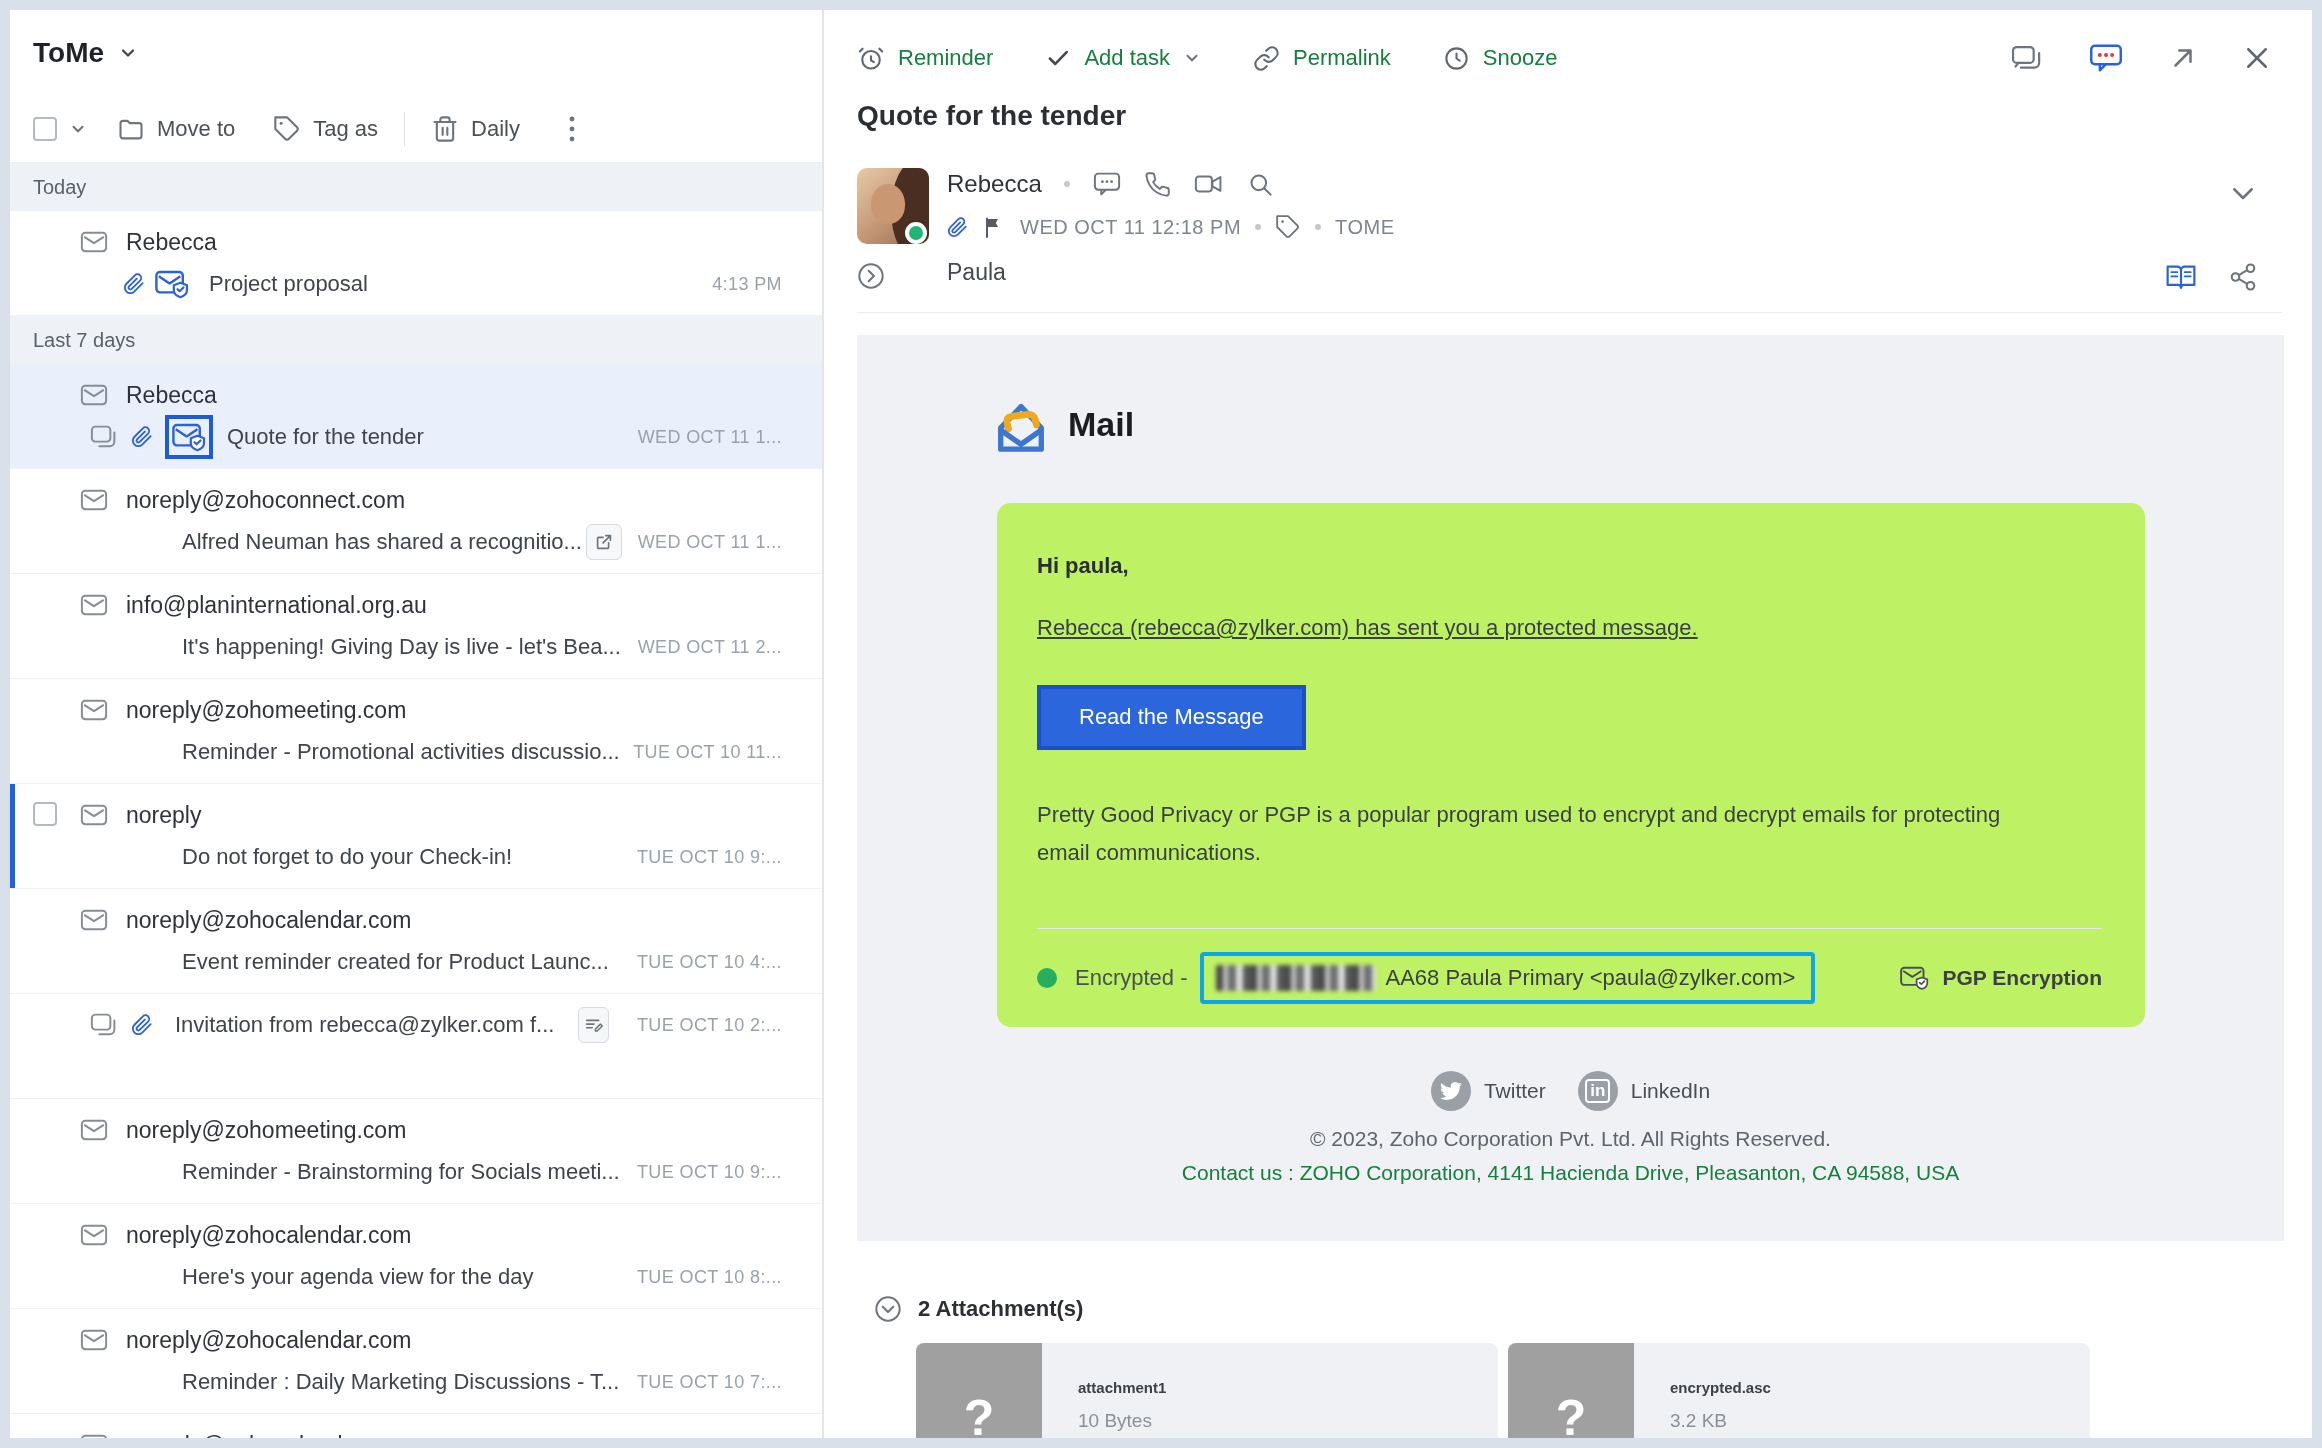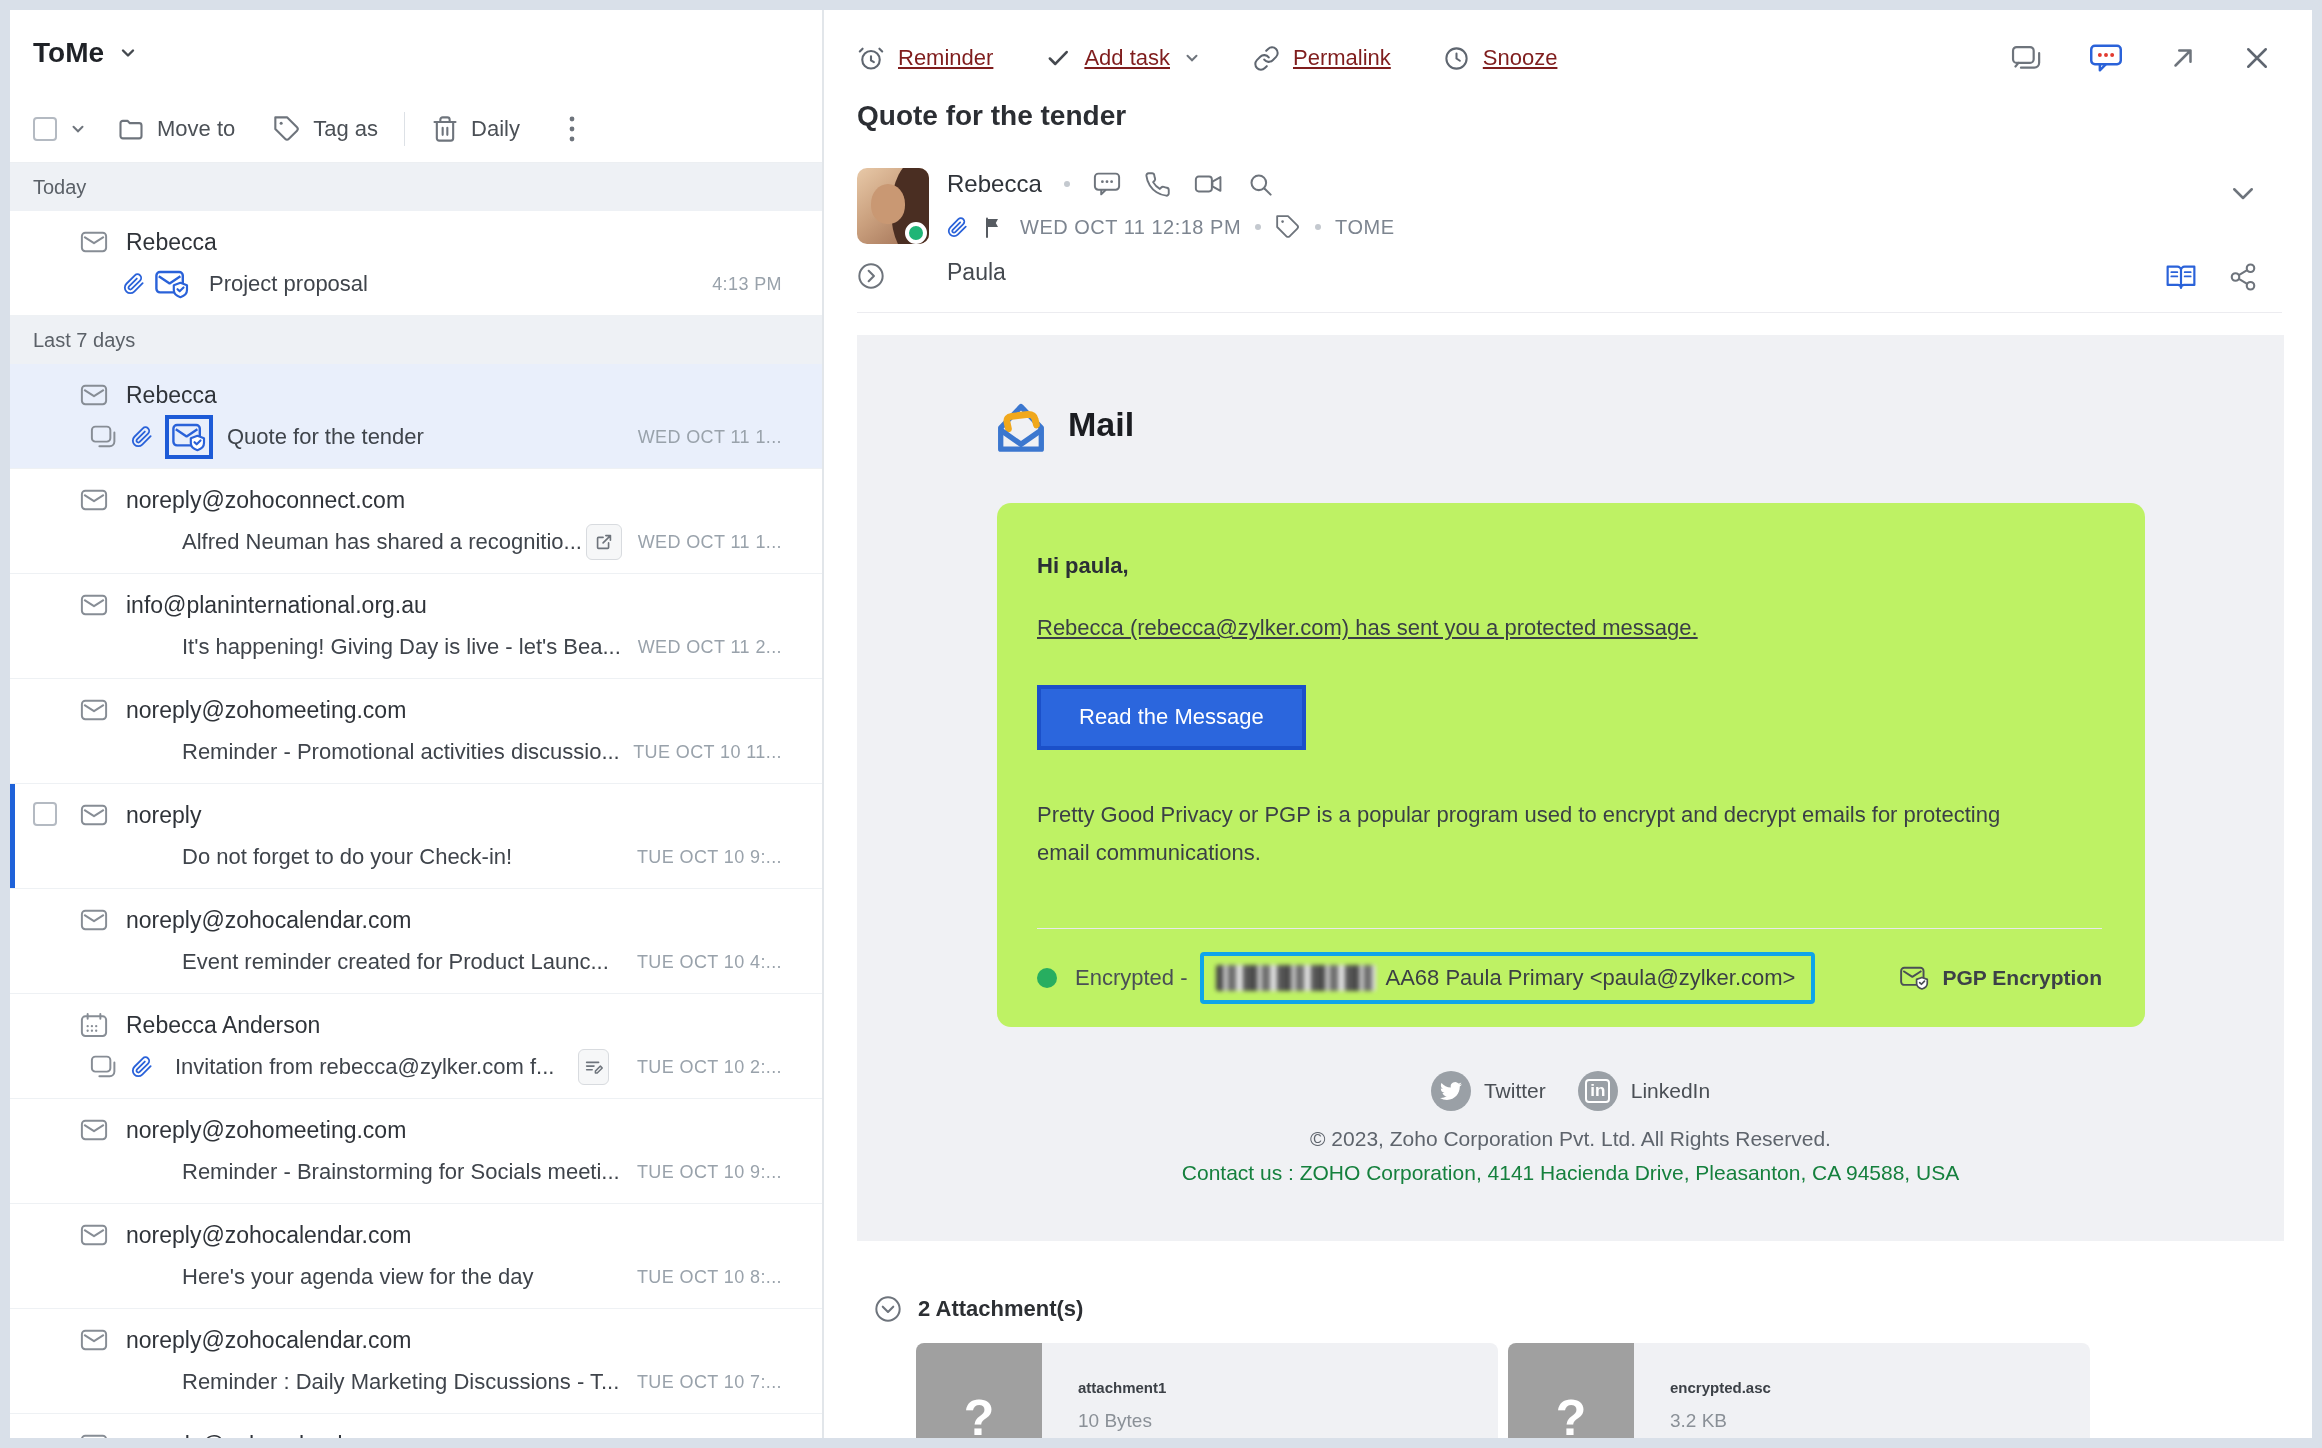--- a/index.html
+++ b/index.html
@@ -32,21 +32,21 @@
   .date { font-size:18px; color:#99a2ab; letter-spacing:.4px; white-space:nowrap; }
   .chip { width:36px; height:36px; border:1px solid #d8dbdf; background:#f6f7f8; border-radius:6px;
     display:flex; align-items:center; justify-content:center; margin-right:16px; }
   .focus-box { border:4px solid #1d5bd7; padding:2px; display:flex; align-items:center; justify-content:center; background:#fff0; }
   .unread-bar { position:absolute; left:-1px; top:0; width:6px; height:100%; background:#1f62d9; }
   .row-check { position:absolute; left:23px; top:18px; }
   .ic { display:inline-flex; align-items:center; justify-content:center; flex:none; }
 
   
   .detail-panel { position:absolute; left:816px; top:0; width:1486px; height:1428px; background:#fff; overflow:hidden; }
-  .d-toolbar { display:flex; align-items:center; padding:32px 40px 0 31px; color:#7f1d1d;text-decoration:underline; }
+  .d-toolbar { display:flex; align-items:center; padding:32px 40px 0 31px; color:#15803d; }
   .d-btn { display:flex; align-items:center; gap:13px; font-size:22px; margin-right:52px; }
   .d-right { margin-left:auto; display:flex; align-items:center; gap:44px; }
   .d-subject { font-size:28px; font-weight:bold; color:#2b2e33; padding:26px 0 0 31px; }
   .sender-block { position:relative; margin:34px 40px 0 31px; height:132px; }
   .avatar { position:absolute; left:0; top:2px; width:72px; height:76px; border-radius:10px; overflow:hidden;
     background:linear-gradient(140deg,#e8c9a8 0%,#caa07e 45%,#9c6b50 100%); }
   .avatar::before { content:""; position:absolute; right:-14px; top:-8px; width:52px; height:100px;
     border-radius:50%; background:#4a2e22; }
   .avatar::after { content:""; position:absolute; left:14px; top:16px; width:34px; height:40px;
     border-radius:50% 50% 46% 46%; background:#c99873; }
@@ -325,37 +325,20 @@
         <span class="sender">noreply@zohocalendar.com</span>
       </div>
       <div class="l2">
         <span class="subj noicon">Event reminder created for Product Launc...</span>
         <span class="sp"></span>
         <span class="date">TUE OCT 10 4:...</span>
       </div>
     </div>
 
     <div class="row">
-      <div class="l1">
-        <span class="ic">
-          <svg width="30" height="28" viewBox="0 0 26 24">
-              <rect x="2.5" y="4.5" width="21" height="17" rx="3" fill="none" stroke="#878d95" stroke-width="1.7"></rect>
-              <path d="M7.5 2.5v4M18.5 2.5v4" stroke="#878d95" stroke-width="1.7" stroke-linecap="round"></path>
-              <g fill="#878d95">
-                <circle cx="7.5" cy="13" r="1"></circle>
-                <circle cx="11.2" cy="13" r="1"></circle>
-                <circle cx="14.9" cy="13" r="1"></circle>
-                <circle cx="7.5" cy="17" r="1"></circle>
-                <circle cx="11.2" cy="17" r="1"></circle>
-                <circle cx="14.9" cy="17" r="1"></circle>
-              </g>
-            </svg>
-        </span>
-        <span class="sender">Rebecca Anderson</span>
-      </div>
       <div class="l2 thread-row">
         <span class="ic">
           <svg width="30" height="28" viewBox="0 0 26 24">
               <rect x="2.5" y="3" width="16" height="13" rx="3" fill="none" stroke="#878d95" stroke-width="1.7"></rect>
               <path d="M22 8v8a4 4 0 01-4 4H9" fill="none" stroke="#878d95" stroke-width="1.7" stroke-linecap="round"></path>
             </svg>
         </span>
         <span class="ic">
           <svg width="22" height="26" viewBox="0 0 24 24">
               <path d="M21.44 11.05l-9.19 9.19a6 6 0 01-8.49-8.49l9.19-9.19a4 4 0 015.66 5.66l-9.2 9.19a2 2 0 01-2.83-2.83l8.49-8.48" fill="none" stroke="#2a62d9" stroke-width="2" stroke-linecap="round" stroke-linejoin="round"></path>

